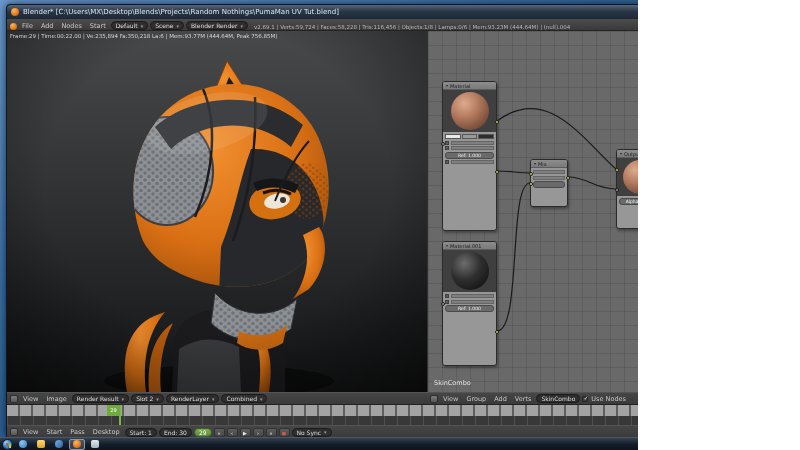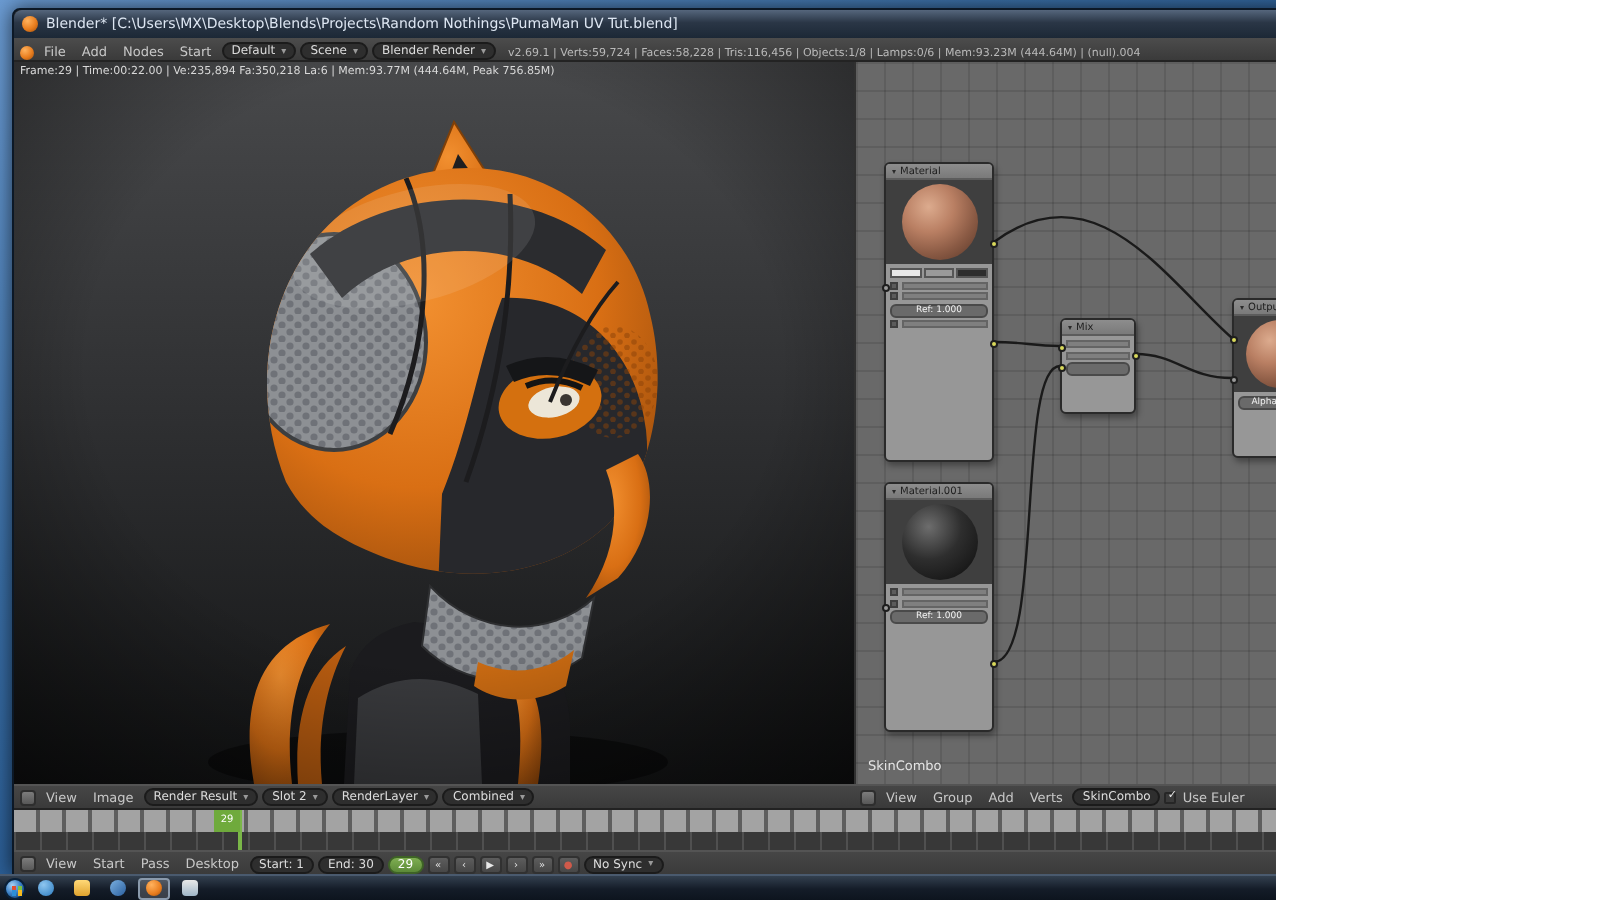--- a/index.html
+++ b/index.html
@@ -591,21 +591,21 @@
     </div>
 
     <div class="ehdr" style="left:420px;top:387px;width:248px">
       <span class="eicon"></span>
       <span class="menu">View</span>
       <span class="menu">Group</span>
       <span class="menu">Add</span>
       <span class="menu">Verts</span>
       <span class="pill">SkinCombo</span>
       <span class="ckmini on"></span>
-      <span class="menu" style="padding:0 1px">Use Euler</span>
+      <span class="menu" style="padding:0 1px">Use Nodes</span>
     </div>
 
     <div id="ruler">
       <div id="rulercells"></div>
       <div id="rulerticks"></div>
       <div id="cfmarker"></div>
       <div id="cflabel">29</div>
     </div>
 
     <div id="tlheader">

